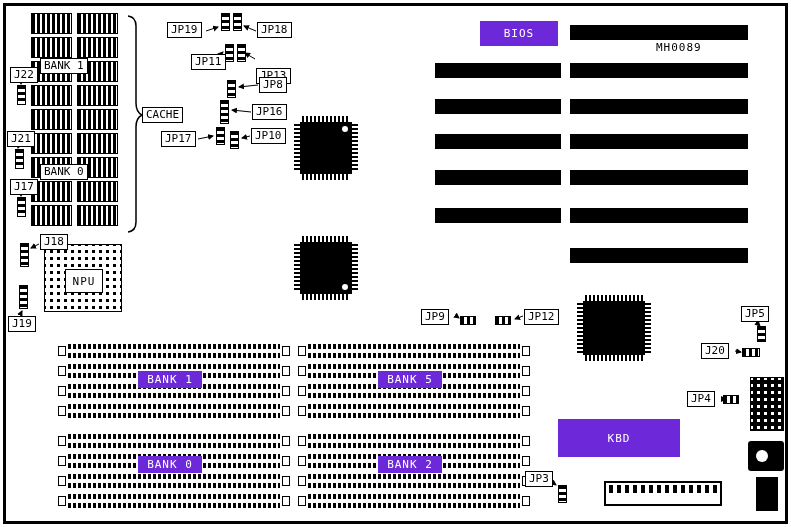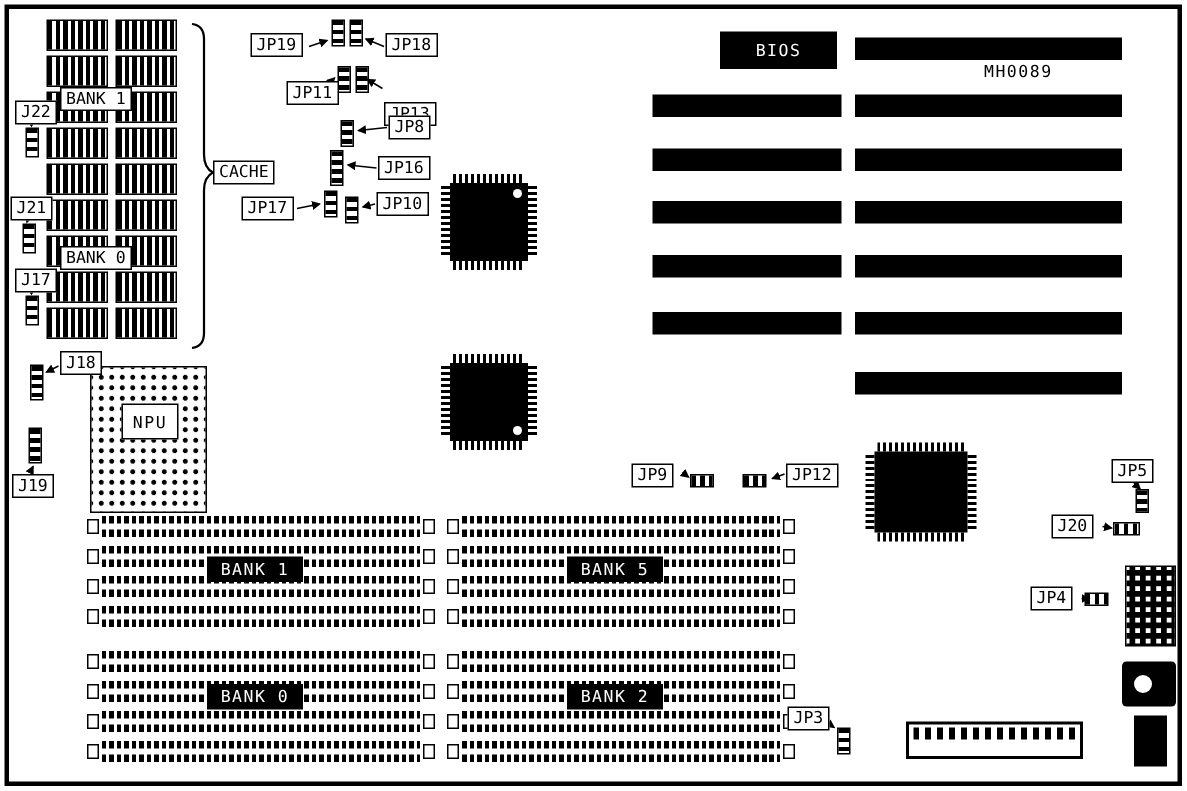--- a/index.html
+++ b/index.html
@@ -3,21 +3,21 @@
 <meta charset="utf-8">
 <style>
   *{box-sizing:border-box;margin:0;padding:0}
   html,body{background:#fff}
   #stage{position:relative;width:791px;height:527px;background:#fff;overflow:hidden;
          font-family:"DejaVu Sans Mono","Liberation Mono",monospace;color:#000}
   #frame{position:absolute;inset:3px;border:3px solid #000;z-index:0}
 
   .lbl{position:absolute;background:#fff;border:1px solid #000;font-size:11px;line-height:14px;
        padding:0 3px;white-space:nowrap;z-index:6}
-  .blk{position:absolute;background:#000000;color:#fff;font-size:11px;letter-spacing:1px;
+  .blk{position:absolute;background:#6d28d9;color:#fff;font-size:11px;letter-spacing:1px;
        display:flex;align-items:center;justify-content:center;z-index:6}
   .plain{position:absolute;font-size:11px;letter-spacing:1px;z-index:6}
 
   #cache-chips{position:absolute;left:31px;top:13px;display:grid;
        grid-template-columns:repeat(2,41px);grid-auto-rows:21px;column-gap:5px;row-gap:3px;z-index:1}
   .dip-chip{width:41px;height:21px;border:1px solid #000;
        background:repeating-linear-gradient(90deg,#000 0 3px,#fff 3px 5px)}
 
   .jmp-v{position:absolute;width:9px;border:1px solid #000;z-index:4;
        background:repeating-linear-gradient(180deg,#000 0 3px,#fff 3px 6px)}
@@ -117,21 +117,21 @@
 
   <div class="jmp-v" style="left:221px;top:13px;height:18px"></div>
   <div class="jmp-v" style="left:233px;top:13px;height:18px"></div>
   <div class="jmp-v" style="left:225px;top:44px;height:18px"></div>
   <div class="jmp-v" style="left:237px;top:44px;height:18px"></div>
   <div class="jmp-v" style="left:227px;top:80px;height:18px"></div>
   <div class="jmp-v" style="left:220px;top:100px;height:24px"></div>
   <div class="jmp-v" style="left:216px;top:127px;height:18px"></div>
   <div class="jmp-v" style="left:230px;top:131px;height:18px"></div>
 
-  <div class="pga" style="left:60px;top:244px;width:78px;height:98px">
+  <div class="pga" style="left:44px;top:244px;width:78px;height:68px">
     <div class="pga-inner" style="left:20px;top:24px;width:38px;height:24px">NPU</div>
   </div>
 
   <div class="blk" style="left:480px;top:21px;width:78px;height:25px">BIOS</div>
   <div class="plain" style="left:656px;top:41px">MH0089</div>
 
   <div class="lbl" style="left:421px;top:309px">JP9</div>
   <div class="lbl" style="left:524px;top:309px">JP12</div>
   <div class="jmp-h" style="left:460px;top:316px;width:16px"></div>
   <div class="jmp-h" style="left:495px;top:316px;width:16px"></div>
@@ -139,20 +139,21 @@
   <div class="lbl" style="left:741px;top:306px">JP5</div>
   <div class="jmp-v" style="left:757px;top:326px;height:16px"></div>
   <div class="lbl" style="left:701px;top:343px">J20</div>
   <div class="jmp-h" style="left:742px;top:348px;width:18px"></div>
   <div class="lbl" style="left:687px;top:391px">JP4</div>
   <div class="jmp-h" style="left:723px;top:395px;width:16px"></div>
   <div class="lbl" style="left:525px;top:471px">JP3</div>
   <div class="jmp-v" style="left:558px;top:485px;height:18px"></div>
 
   <div id="proto-grid"></div>
+  <div class="blk" style="left:558px;top:419px;width:122px;height:38px">KBD</div>
   <div id="din-conn">
     <div id="din-hole"></div>
   </div>
   <div id="conn-small"></div>
   <div id="bottom-conn">
     <div class="teeth"></div>
   </div>
 
   <div id="simm-left" class="simm-group" style="left:58px;top:344px">
       <div class="simm-slot">

